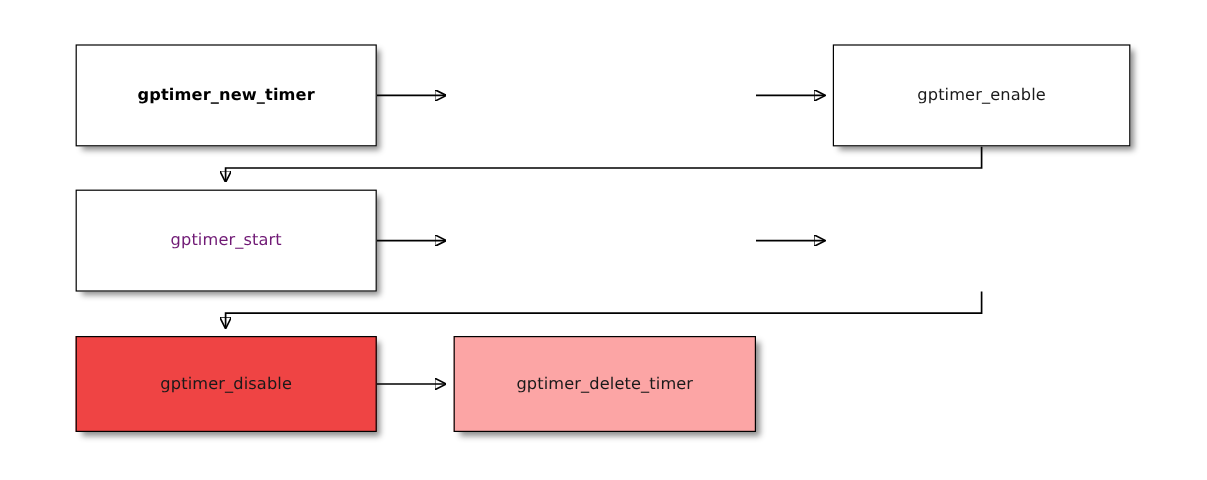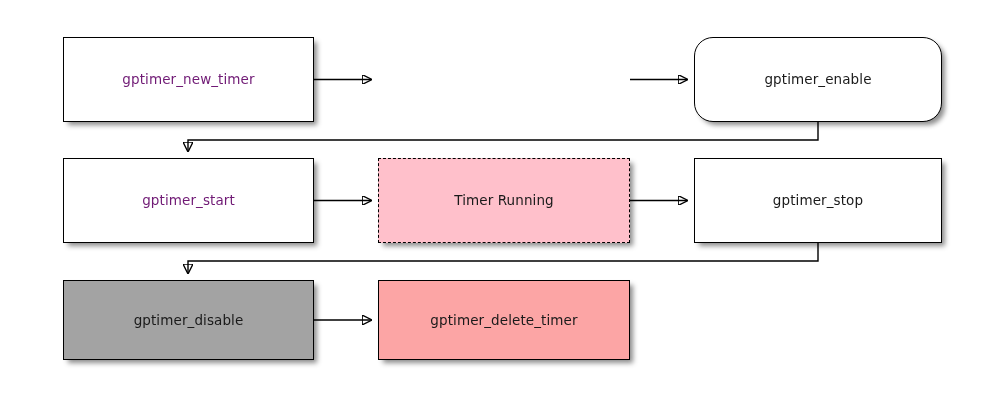--- a/index.html
+++ b/index.html
@@ -81,42 +81,36 @@
 
     <path d="M 314 200.5 L 371 200.5" marker-end="url(#arrow)"></path>
 
     <path d="M 630 200.5 L 687 200.5" marker-end="url(#arrow)"></path>
 
     <path d="M 818 243 L 818 261 L 188 261 L 188 273" marker-end="url(#arrow)"></path>
 
     <path d="M 314 320 L 371 320" marker-end="url(#arrow)"></path>
   </svg>
 
-  <div class="node" style="left: 63px; top: 37px; width: 251px; height: 85px; background: rgb(255, 255, 255); border-color: rgb(0, 0, 0); color: #701a75;">
+  <div class="node" style="left: 63px; top: 37px; width: 251px; height: 85px; background: rgb(255, 255, 255); border-color: rgb(0, 0, 0); color: #000000; font-weight: bold;">
     <span class="label">gptimer_new_timer</span>
   </div>
 
 
-  <div class="node" style="left: 694px; top: 37px; width: 248px; height: 85px; background: rgb(255, 255, 255); border-color: rgb(0, 0, 0); color: rgb(26, 26, 26); border-radius: 19px;">
+  <div class="node" style="left: 694px; top: 37px; width: 248px; height: 85px; background: rgb(255, 255, 255); border-color: rgb(0, 0, 0); color: rgb(26, 26, 26);">
     <span class="label">gptimer_enable</span>
   </div>
 
   <div class="node" style="left: 63px; top: 158px; width: 251px; height: 85px; background: rgb(255, 255, 255); border-color: rgb(0, 0, 0); color: #701a75;">
     <span class="label">gptimer_start</span>
   </div>
 
-  <div class="node state" style="left: 378px; top: 158px; width: 252px; height: 85px; background: rgb(255, 192, 203); border-color: rgb(0, 0, 0); color: rgb(26, 26, 26);">
-    <span class="label">Timer Running</span>
-  </div>
 
-  <div class="node" style="left: 694px; top: 158px; width: 248px; height: 85px; background: rgb(255, 255, 255); border-color: rgb(0, 0, 0); color: rgb(26, 26, 26);">
-    <span class="label">gptimer_stop</span>
-  </div>
 
-  <div class="node" style="left: 63px; top: 280px; width: 251px; height: 80px; background: #a3a3a3; border-color: rgb(0, 0, 0); color: rgb(26, 26, 26);">
+  <div class="node" style="left: 63px; top: 280px; width: 251px; height: 80px; background: #ef4444; border-color: rgb(0, 0, 0); color: rgb(26, 26, 26);">
     <span class="label">gptimer_disable</span>
   </div>
 
   <div class="node" style="left: 378px; top: 280px; width: 252px; height: 80px; background: #fca5a5; border-color: rgb(0, 0, 0); color: rgb(26, 26, 26);">
     <span class="label">gptimer_delete_timer</span>
   </div>
 
 </div>
 
 </body></html>

